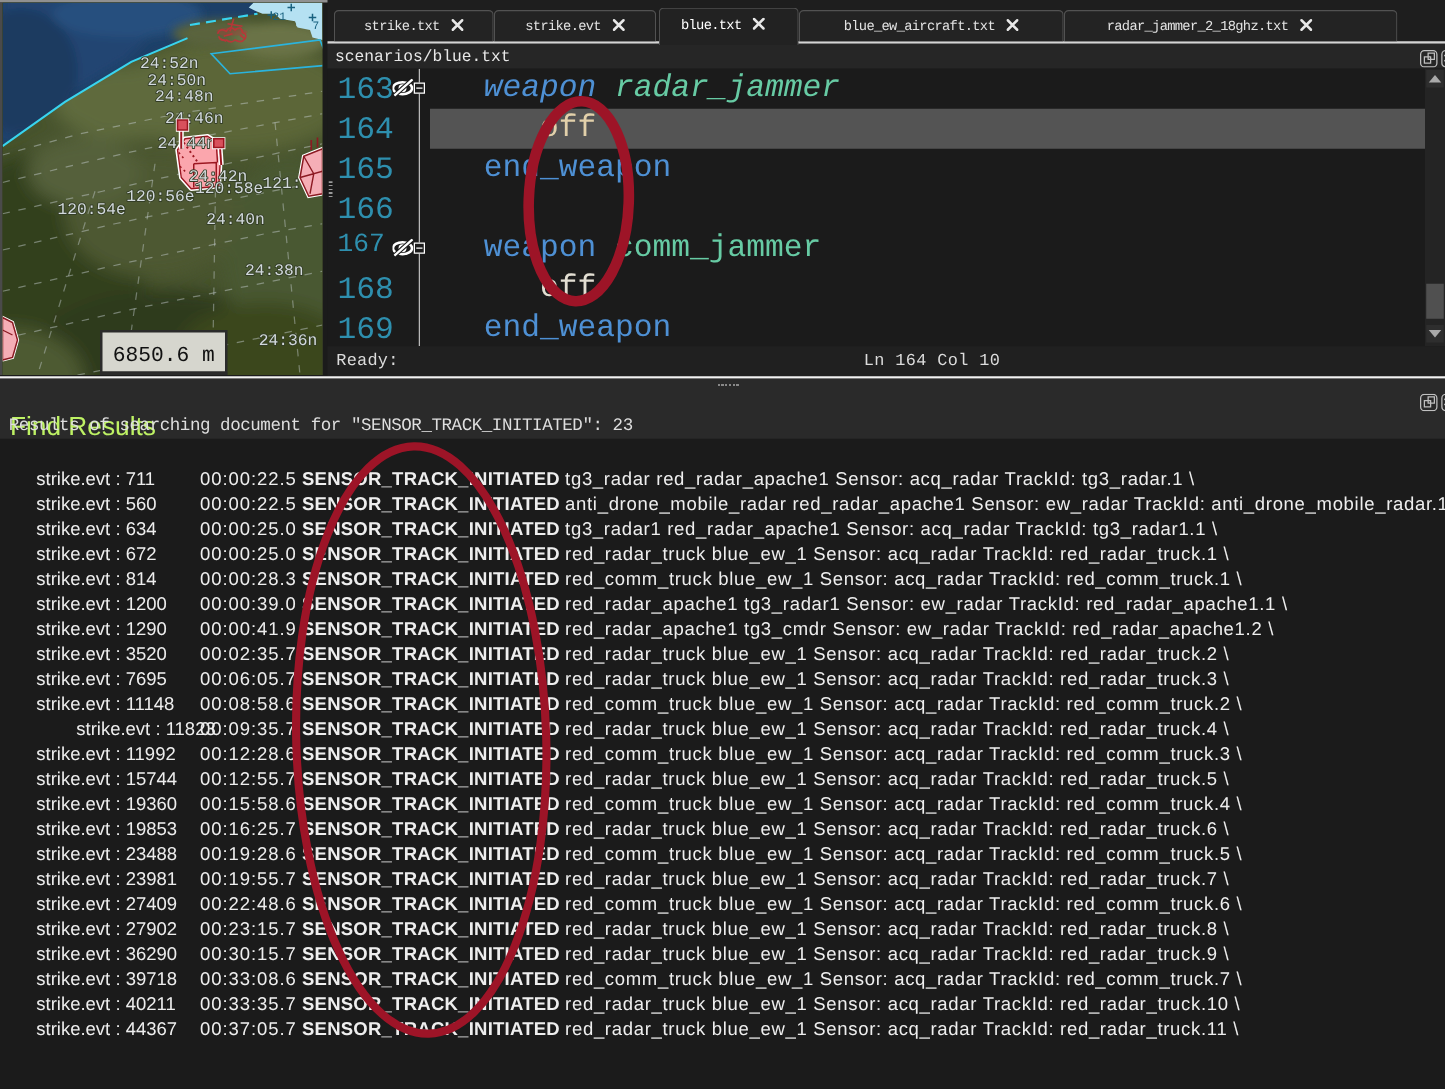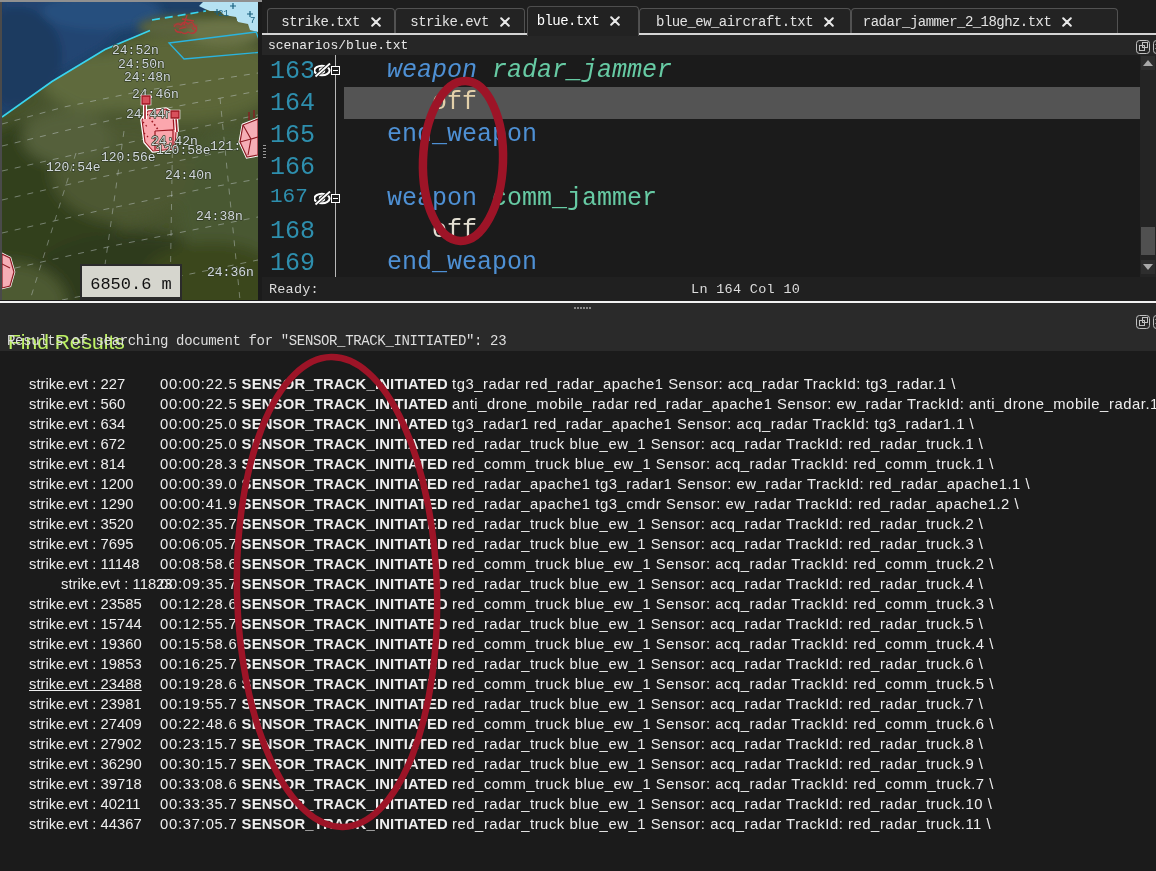--- a/index.html
+++ b/index.html
@@ -149,21 +149,21 @@
       <rect x="79" y="263" width="100" height="33" fill="#d6d6ce" stroke="#2b2b2b" stroke-width="2"></rect>
       <text x="129" y="287" font-family="Liberation Mono,monospace" font-size="17" fill="#111" text-anchor="middle">6850.6 m</text>
       <rect x="79" y="297" width="100" height="6" fill="#d6d6ce" stroke="#2b2b2b" stroke-width="2"></rect>
     </svg>
   </div>
 
   <div class="abs" style="left:262px;top:0;width:894px;height:34px;background:#1e1e1e;"></div>
 
   <div class="abs" style="left:262px;top:33px;width:894px;height:2px;background:#d4d4d4;"></div>
 
-  <div class="abs mono" id="tabs" style="left:262px;top:0;width:894px;height:34px;font-size:14px;letter-spacing:-0.55px;color:#e4e4e4;">
+  <div class="abs mono" id="tabs" style="left:262px;top:0;width:894px;height:34px;font-size:11px;letter-spacing:-0.55px;color:#e4e4e4;">
       <div style="position:absolute;left:5px;top:8px;width:128px;height:25px;background:#232323;border:1px solid #525252;border-bottom:none;border-radius:4px 4px 0 0;box-sizing:border-box;text-align:center;line-height:27px;color:#e2e2e2;">strike.txt <svg width="10" height="10" viewBox="0 0 10 10" style="vertical-align:-1px;margin-left:3px;">
           <path d="M1.2,1.2 L8.8,8.8 M8.8,1.2 L1.2,8.8" stroke="#e8e8e8" stroke-width="2" stroke-linecap="round"></path>
         </svg></div>
       <div style="position:absolute;left:133px;top:8px;width:130px;height:25px;background:#232323;border:1px solid #525252;border-bottom:none;border-radius:4px 4px 0 0;box-sizing:border-box;text-align:center;line-height:27px;color:#e2e2e2;">strike.evt <svg width="10" height="10" viewBox="0 0 10 10" style="vertical-align:-1px;margin-left:3px;">
           <path d="M1.2,1.2 L8.8,8.8 M8.8,1.2 L1.2,8.8" stroke="#e8e8e8" stroke-width="2" stroke-linecap="round"></path>
         </svg></div>
       <div style="position:absolute;left:265px;top:6px;width:112px;height:30px;background:#222222;border:1px solid #4e4e4e;border-bottom:none;border-radius:4px 4px 0 0;box-sizing:border-box;text-align:center;line-height:28px;color:#ffffff;z-index:3;padding-right:9px;">blue.txt <svg width="10" height="10" viewBox="0 0 10 10" style="vertical-align:-1px;margin-left:3px;">
           <path d="M1.2,1.2 L8.8,8.8 M8.8,1.2 L1.2,8.8" stroke="#e8e8e8" stroke-width="2" stroke-linecap="round"></path>
         </svg></div>
       <div style="position:absolute;left:377px;top:8px;width:212px;height:25px;background:#232323;border:1px solid #525252;border-bottom:none;border-radius:4px 4px 0 0;box-sizing:border-box;text-align:center;line-height:27px;color:#e2e2e2;">blue_ew_aircraft.txt <svg width="10" height="10" viewBox="0 0 10 10" style="vertical-align:-1px;margin-left:3px;">
@@ -239,21 +239,21 @@
 
   <div class="abs" style="left:0;top:301px;width:1156px;height:2px;background:#f2f2f2;"></div>
 
   <div class="abs" style="left:0;top:303px;width:1156px;height:568px;background:#1b1b1b;" id="find">
     <div style="position:absolute;left:0;top:0;width:1156px;height:48px;background:#2a2a2a;"></div>
     <div style="position:absolute;left:8px;top:11px;font-size:21px;color:#bef264;margin-top:16px;">Find Results</div>
     <div class="mono" style="position:absolute;left:7px;top:30px;font-size:14px;letter-spacing:-0.35px;color:#dedede;">Results of searching document for ″SENSOR_TRACK_INITIATED″: 23</div>
 
     <div id="rows" style="position:absolute;left:0;top:71px;width:1156px;font-size:14.8px;color:#eeeeee;">
         <div style="position:absolute;left:0;top:0px;width:1156px;height:20px;line-height:20px;white-space:nowrap;">
-          <span style="position:absolute;left:29px;">strike.evt : 227</span>
+          <span style="position:absolute;left:29px;">strike.evt : 711</span>
           <span style="position:absolute;left:160px;white-space:pre;"><span style="letter-spacing:0.75px;">00:00:22.5</span> <b style="letter-spacing:0.2px;">SENSOR_TRACK_INITIATED</b> <span style="letter-spacing:0.55px;">tg3_radar red_radar_apache1 Sensor: acq_radar TrackId: tg3_radar.1 \</span></span>
         </div>
         <div style="position:absolute;left:0;top:20px;width:1156px;height:20px;line-height:20px;white-space:nowrap;">
           <span style="position:absolute;left:29px;">strike.evt : 560</span>
           <span style="position:absolute;left:160px;white-space:pre;"><span style="letter-spacing:0.75px;">00:00:22.5</span> <b style="letter-spacing:0.2px;">SENSOR_TRACK_INITIATED</b> <span style="letter-spacing:0.55px;">anti_drone_mobile_radar red_radar_apache1 Sensor: ew_radar TrackId: anti_drone_mobile_radar.1</span></span>
         </div>
         <div style="position:absolute;left:0;top:40px;width:1156px;height:20px;line-height:20px;white-space:nowrap;">
           <span style="position:absolute;left:29px;">strike.evt : 634</span>
           <span style="position:absolute;left:160px;white-space:pre;"><span style="letter-spacing:0.75px;">00:00:25.0</span> <b style="letter-spacing:0.2px;">SENSOR_TRACK_INITIATED</b> <span style="letter-spacing:0.55px;">tg3_radar1 red_radar_apache1 Sensor: acq_radar TrackId: tg3_radar1.1 \</span></span>
         </div>
@@ -283,37 +283,37 @@
         </div>
         <div style="position:absolute;left:0;top:180px;width:1156px;height:20px;line-height:20px;white-space:nowrap;">
           <span style="position:absolute;left:29px;">strike.evt : 11148</span>
           <span style="position:absolute;left:160px;white-space:pre;"><span style="letter-spacing:0.75px;">00:08:58.6</span> <b style="letter-spacing:0.2px;">SENSOR_TRACK_INITIATED</b> <span style="letter-spacing:0.55px;">red_comm_truck blue_ew_1 Sensor: acq_radar TrackId: red_comm_truck.2 \</span></span>
         </div>
         <div style="position:absolute;left:0;top:200px;width:1156px;height:20px;line-height:20px;white-space:nowrap;">
           <span style="position:absolute;left:29px;margin-left:32px;">strike.evt : 11823</span>
           <span style="position:absolute;left:160px;white-space:pre;"><span style="letter-spacing:0.75px;">00:09:35.7</span> <b style="letter-spacing:0.2px;">SENSOR_TRACK_INITIATED</b> <span style="letter-spacing:0.55px;">red_radar_truck blue_ew_1 Sensor: acq_radar TrackId: red_radar_truck.4 \</span></span>
         </div>
         <div style="position:absolute;left:0;top:220px;width:1156px;height:20px;line-height:20px;white-space:nowrap;">
-          <span style="position:absolute;left:29px;">strike.evt : 23585</span>
+          <span style="position:absolute;left:29px;">strike.evt : 11992</span>
           <span style="position:absolute;left:160px;white-space:pre;"><span style="letter-spacing:0.75px;">00:12:28.6</span> <b style="letter-spacing:0.2px;">SENSOR_TRACK_INITIATED</b> <span style="letter-spacing:0.55px;">red_comm_truck blue_ew_1 Sensor: acq_radar TrackId: red_comm_truck.3 \</span></span>
         </div>
         <div style="position:absolute;left:0;top:240px;width:1156px;height:20px;line-height:20px;white-space:nowrap;">
           <span style="position:absolute;left:29px;">strike.evt : 15744</span>
           <span style="position:absolute;left:160px;white-space:pre;"><span style="letter-spacing:0.75px;">00:12:55.7</span> <b style="letter-spacing:0.2px;">SENSOR_TRACK_INITIATED</b> <span style="letter-spacing:0.55px;">red_radar_truck blue_ew_1 Sensor: acq_radar TrackId: red_radar_truck.5 \</span></span>
         </div>
         <div style="position:absolute;left:0;top:260px;width:1156px;height:20px;line-height:20px;white-space:nowrap;">
           <span style="position:absolute;left:29px;">strike.evt : 19360</span>
           <span style="position:absolute;left:160px;white-space:pre;"><span style="letter-spacing:0.75px;">00:15:58.6</span> <b style="letter-spacing:0.2px;">SENSOR_TRACK_INITIATED</b> <span style="letter-spacing:0.55px;">red_comm_truck blue_ew_1 Sensor: acq_radar TrackId: red_comm_truck.4 \</span></span>
         </div>
         <div style="position:absolute;left:0;top:280px;width:1156px;height:20px;line-height:20px;white-space:nowrap;">
           <span style="position:absolute;left:29px;">strike.evt : 19853</span>
           <span style="position:absolute;left:160px;white-space:pre;"><span style="letter-spacing:0.75px;">00:16:25.7</span> <b style="letter-spacing:0.2px;">SENSOR_TRACK_INITIATED</b> <span style="letter-spacing:0.55px;">red_radar_truck blue_ew_1 Sensor: acq_radar TrackId: red_radar_truck.6 \</span></span>
         </div>
         <div style="position:absolute;left:0;top:300px;width:1156px;height:20px;line-height:20px;white-space:nowrap;">
-          <span style="position:absolute;left:29px;text-decoration:underline;">strike.evt : 23488</span>
+          <span style="position:absolute;left:29px;">strike.evt : 23488</span>
           <span style="position:absolute;left:160px;white-space:pre;"><span style="letter-spacing:0.75px;">00:19:28.6</span> <b style="letter-spacing:0.2px;">SENSOR_TRACK_INITIATED</b> <span style="letter-spacing:0.55px;">red_comm_truck blue_ew_1 Sensor: acq_radar TrackId: red_comm_truck.5 \</span></span>
         </div>
         <div style="position:absolute;left:0;top:320px;width:1024px;height:20px;line-height:20px;white-space:nowrap;">
           <span style="position:absolute;left:29px;">strike.evt : 23981</span>
           <span style="position:absolute;left:160px;white-space:pre;"><span style="letter-spacing:0.75px;">00:19:55.7</span> <b style="letter-spacing:0.2px;">SENSOR_TRACK_INITIATED</b> <span style="letter-spacing:0.55px;">red_radar_truck blue_ew_1 Sensor: acq_radar TrackId: red_radar_truck.7 \</span></span>
         </div>
         <div style="position:absolute;left:0;top:340px;width:1156px;height:20px;line-height:20px;white-space:nowrap;">
           <span style="position:absolute;left:29px;">strike.evt : 27409</span>
           <span style="position:absolute;left:160px;white-space:pre;"><span style="letter-spacing:0.75px;">00:22:48.6</span> <b style="letter-spacing:0.2px;">SENSOR_TRACK_INITIATED</b> <span style="letter-spacing:0.55px;">red_comm_truck blue_ew_1 Sensor: acq_radar TrackId: red_comm_truck.6 \</span></span>
         </div>

